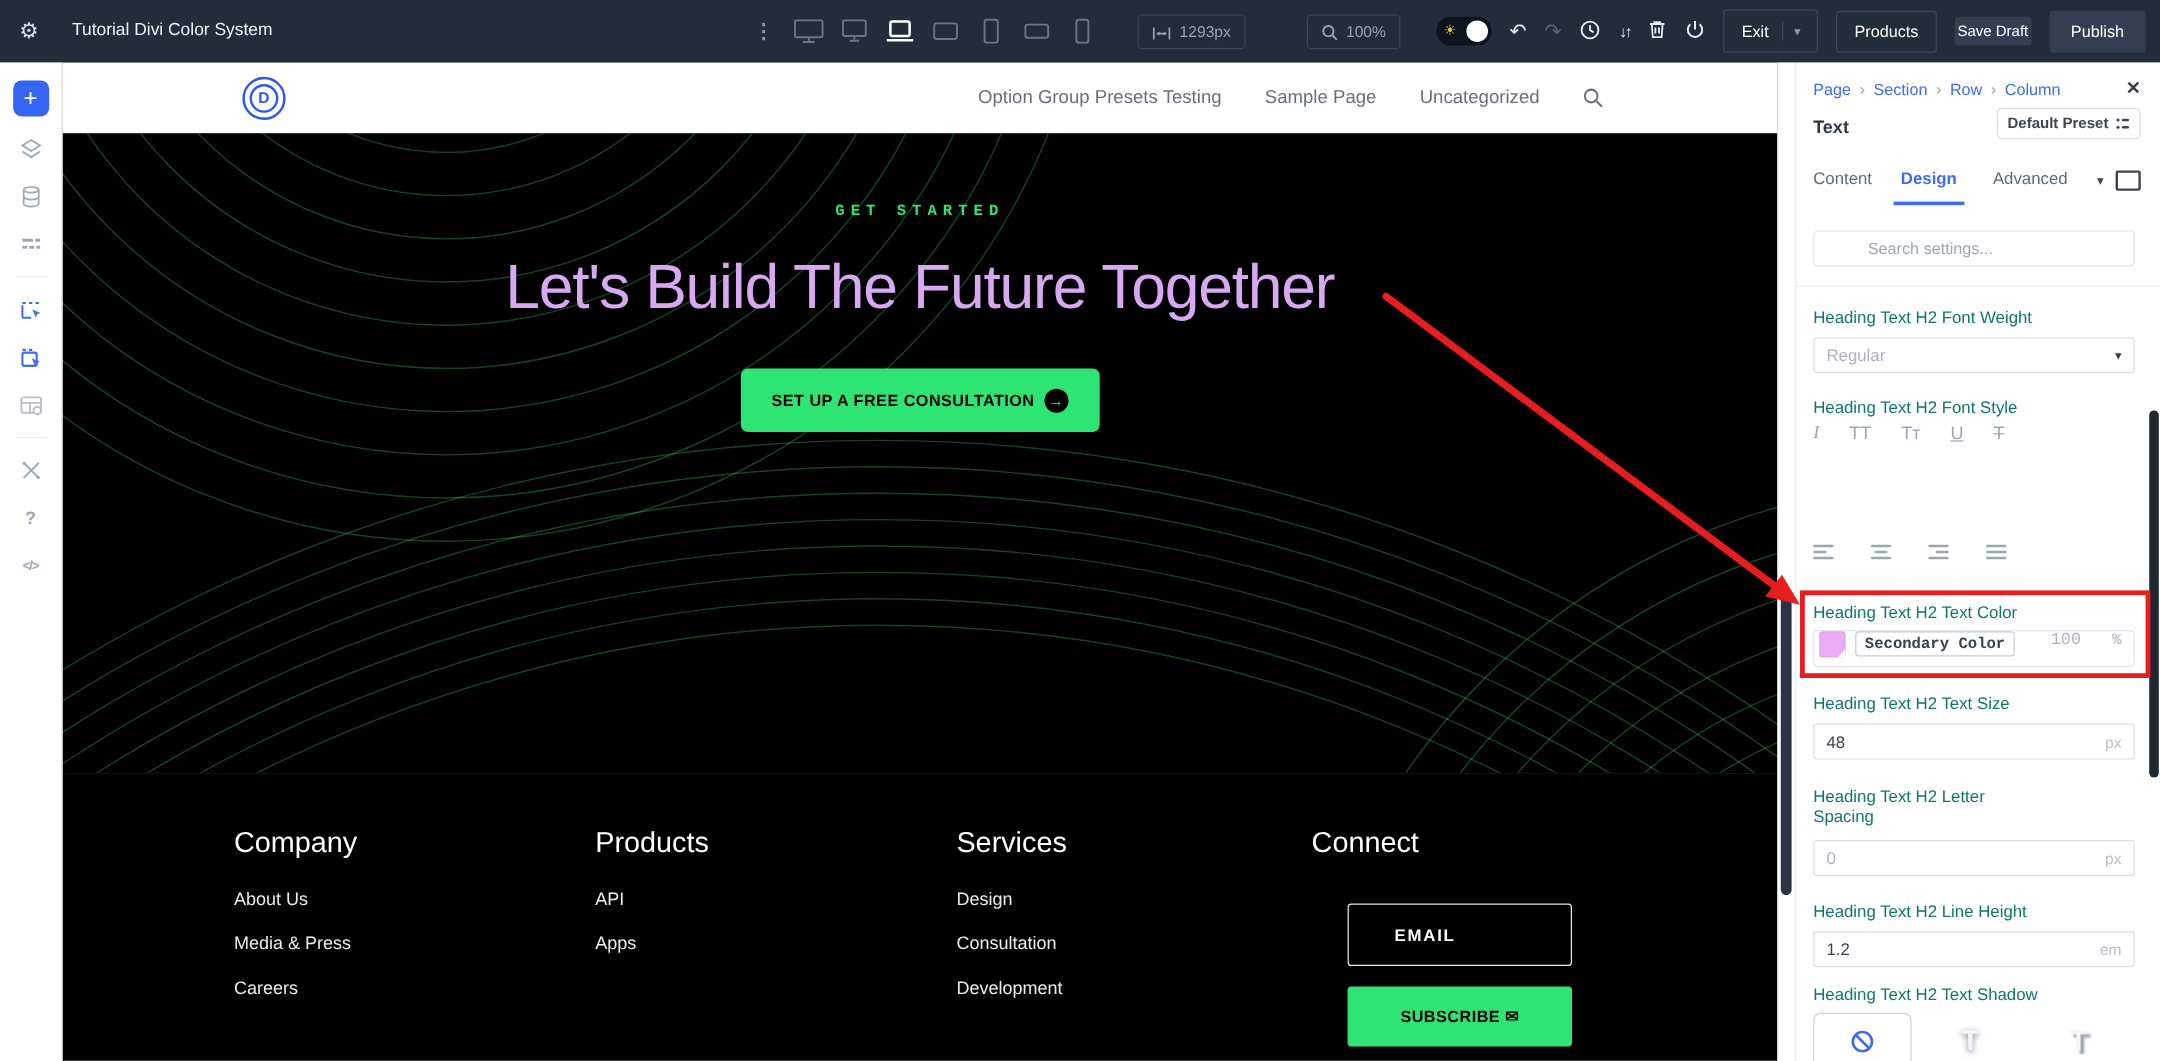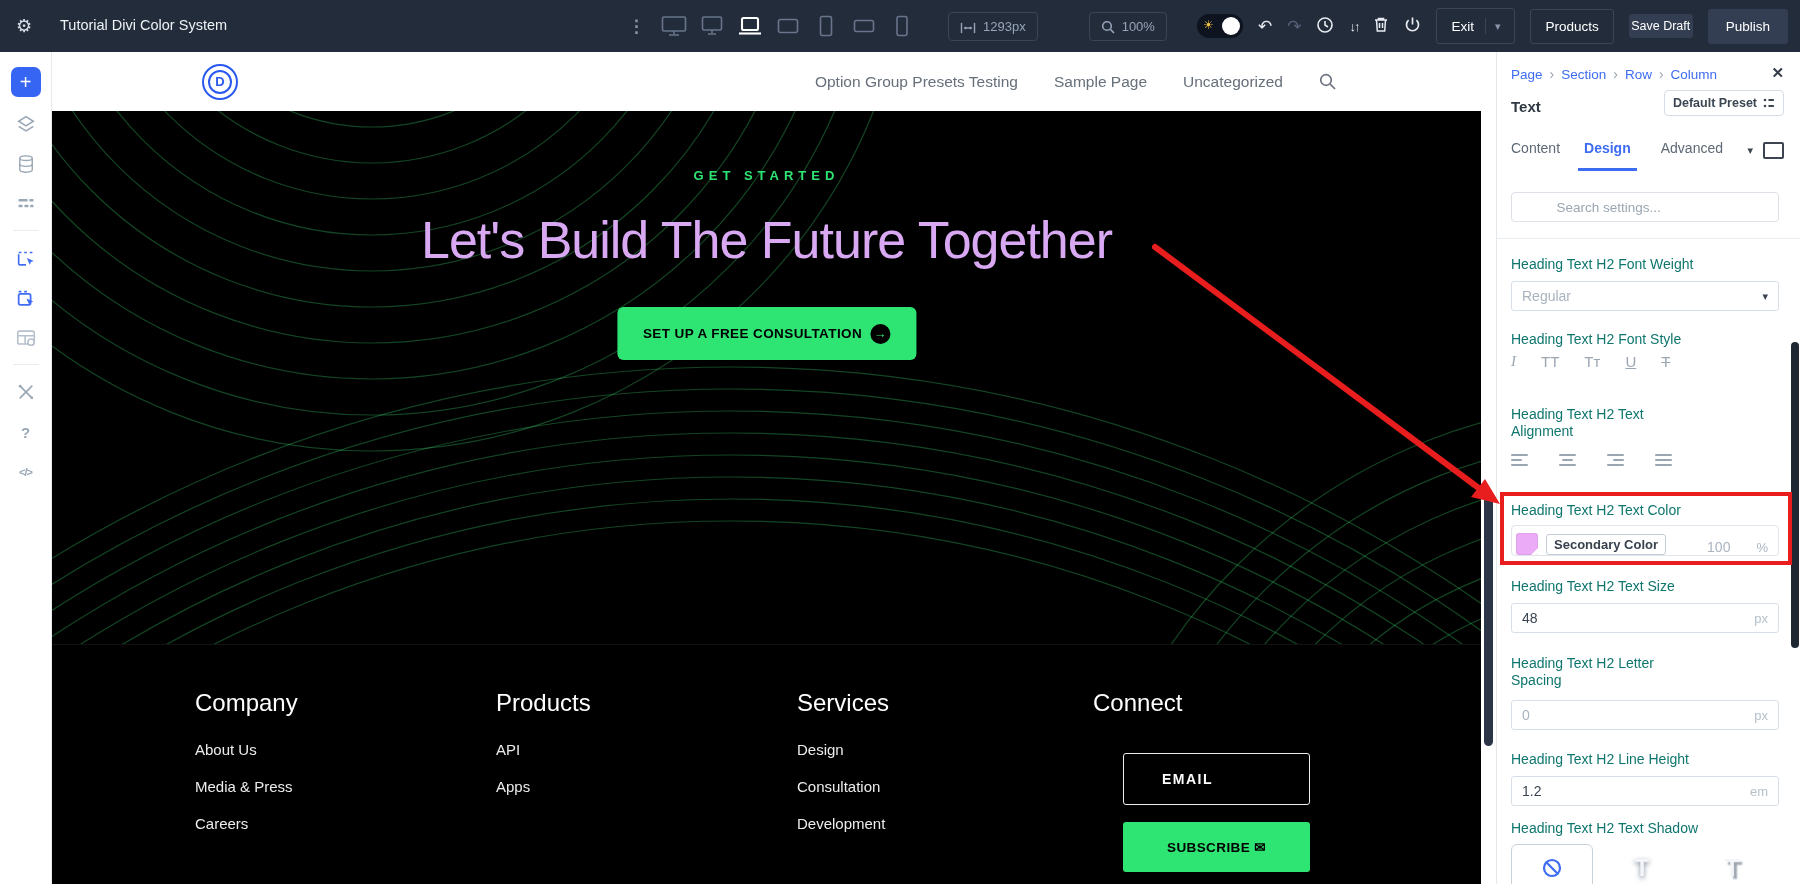--- a/index.html
+++ b/index.html
@@ -56,21 +56,21 @@
   .logo { width:36px; height:36px; border:2.5px solid #2b58ef; border-radius:50%;
     display:flex; align-items:center; justify-content:center; }
   .logo-inner { width:24px; height:24px; border:2px solid #2b58ef; border-radius:50%;
     display:flex; align-items:center; justify-content:center;
     color:#2b58ef; font-size:13px; font-weight:bold; }
   .site-nav { margin-left:auto; display:flex; align-items:center; gap:36px; }
   .site-nav a { color:#666f7a; font-size:15.5px; text-decoration:none; cursor:pointer; }
   .hero { position:relative; height:533px; overflow:hidden; }
   .hero svg.waves { position:absolute; left:0; top:0; }
   .eyebrow { position:absolute; top:57px; width:100%; text-align:center;
-    font-size:13px; font-weight:bold; letter-spacing:5px; }
+    font-size:13px; font-weight:bold; letter-spacing:5px;font-family:Liberation Mono, monospace; }
   .hero-h { position:absolute; top:99px; width:100%; text-align:center;
     font-size:52px; font-weight:400; letter-spacing:-1px; }
   .cta { position:absolute; top:196px; left:50%; transform:translateX(-50%);
     border:none; border-radius:6px; padding:0 26px; height:53px;
     font-size:13.5px; font-weight:800; letter-spacing:.4px; color:#000;
     display:flex; align-items:center; gap:8px; cursor:pointer;
     font-family:"Liberation Sans",sans-serif; }
   .cta-circ { width:20px; height:20px; border-radius:50%; background:#000;
     display:flex; align-items:center; justify-content:center;
     font-size:13px; font-weight:bold; }
@@ -133,21 +133,21 @@
   .fsrow span { cursor:pointer; }
   .fs-i { font-style:italic; font-family:"Liberation Serif",serif; }
   .fs-u { text-decoration:underline; }
   .fs-s { text-decoration:line-through; }
   .alrow { display:flex; gap:31px; }
   .al { display:flex; flex-direction:column; gap:3px; cursor:pointer; width:17px; }
   .al i { display:block; height:2px; background:#9aa6b3; border-radius:1px; }
   .al.c { align-items:center; } .al.r { align-items:flex-end; }
   .b16{width:17px;} .b11{width:11px;}
   .colorrow { height:31px; border:1px solid #dfe5ea; border-radius:4px; display:flex;
-    align-items:flex-end; padding:0 10px 0 4px; cursor:pointer; }
+    align-items:flex-start; padding:0 10px 0 4px; cursor:pointer;font-family:Liberation Mono, monospace; }
   .swatch { position:relative; width:22px; height:22px; border-radius:3px;
     box-shadow:inset 0 0 0 1px rgba(0,0,0,.06); }
   .swatch::after { content:""; position:absolute; right:0; bottom:0; width:0; height:0;
     border-left:7px solid transparent; border-bottom:7px solid #fff;
     border-bottom-right-radius:3px; }
   .chip { margin-left:8px; border:1px solid #c4cdd6; border-radius:3px; padding:2px 7px;
     font-size:13px; font-weight:600; color:#38424d; background:#fff; }
   .colorrow .op { margin-left:auto; color:#aab4bf; font-size:14px; }
   .colorrow .unit { margin-left:26px; color:#aab4bf; font-size:13px; }
   .shrow { display:flex; gap:8px; }
@@ -468,21 +468,20 @@
 
   <div class="pr lbl" style="top:279px;">Heading Text H2 Font Style</div>
   <div class="pr fsrow" style="top:301px;">
     <span class="fs-i">I</span>
     <span>TT</span>
     <span>Tᴛ</span>
     <span class="fs-u">U</span>
     <span class="fs-s">T</span>
   </div>
 
-  <div class="pr lbl" style="top:354px;">Heading Text H2 Text Alignment</div>
   <div class="pr alrow" style="top:402px;">
     <span class="al">
         <i class="b16"></i>
         <i class="b11"></i>
         <i class="b16"></i>
       </span>
     <span class="al c">
         <i class="b16"></i>
         <i class="b11"></i>
         <i class="b16"></i>

